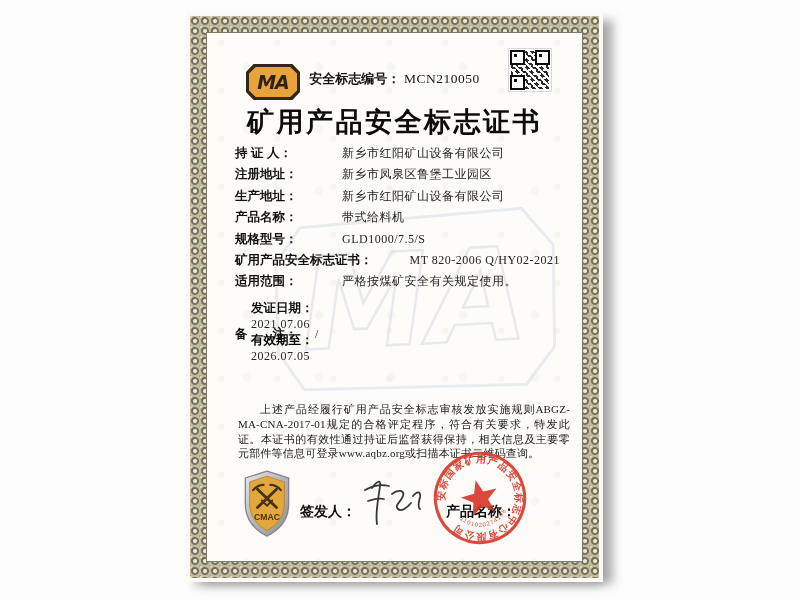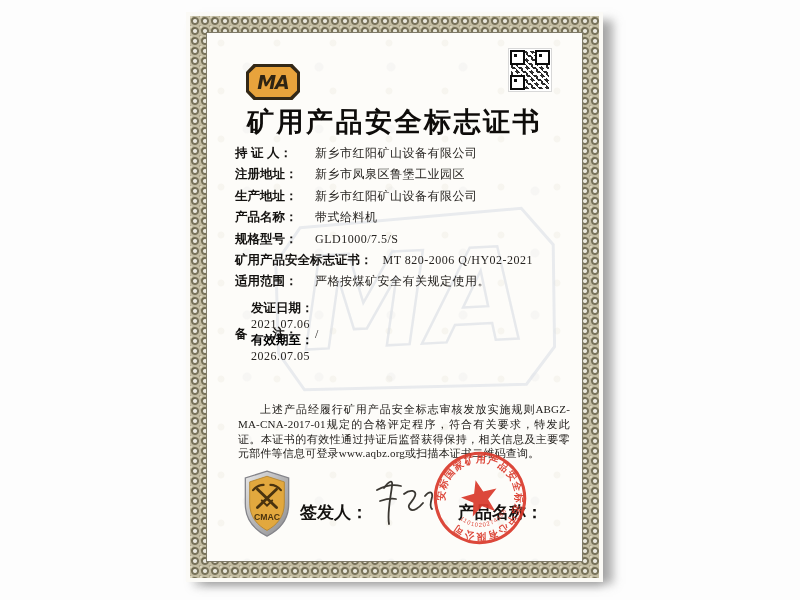--- a/index.html
+++ b/index.html
@@ -52,38 +52,38 @@
   .finder{position:absolute;width:11px;height:11px;border:2.5px solid #0b0b0b;background:#fff;}
   .finder::after{content:"";position:absolute;left:1.5px;top:1.5px;width:3.5px;height:3.5px;background:#0b0b0b;}
   .f1{left:1px;top:1px}.f2{right:1px;top:1px}.f3{left:1px;bottom:1px}
 
   .title{position:absolute;left:0;top:92px;width:100%;text-align:center;
     font-family:"Liberation Serif",serif;font-weight:bold;font-size:27px;color:#0e0c0a;
     letter-spacing:2.5px;}
 
   
   .fields{position:absolute;left:49px;top:133px;width:330px;}
-  .row{display:flex;align-items:baseline;height:21.4px;}
+  .row{display:flex;align-items:baseline;height:21.4px;gap:27px;}
   .fl{font-weight:bold;font-size:12.5px;color:#141210;min-width:80px;white-space:nowrap;}
   .fl.long{min-width:0;margin-right:10px;}
   .fv{font-family:"Liberation Serif",serif;font-size:12px;color:#262320;letter-spacing:.5px;white-space:nowrap;}
   .dates{display:flex;align-items:baseline;height:22px;margin-top:5px;flex-direction:column;}
   .dates .fv{width:96px;}
   .dates .fl2{font-weight:bold;font-size:12.5px;margin-left:16px;min-width:76px;}
   .remark{display:flex;align-items:baseline;height:22px;margin-top:4px;}
 
   
   .statement{position:absolute;left:52px;top:390px;width:332px;font-size:11px;
     font-family:"Liberation Serif",serif;color:#1c1916;line-height:14.8px;
     text-align:justify;text-indent:2em;letter-spacing:.2px;}
 
   
   .badge{position:absolute;left:55px;top:456px;width:52px;height:72px;}
   .sig-row{position:absolute;left:114px;top:480px;display:flex;align-items:center;}
-  .sig-label,.dept-label{font-weight:bold;font-size:17px;color:#141210;white-space:nowrap;}
+  .sig-label,.dept-label{font-weight:bold;font-size:14px;color:#141210;white-space:nowrap;}
   .signature{width:70px;height:58px;margin:-18px 4px 0 2px;}
   .dept-label{margin-left:14px;}
   .seal{position:absolute;left:246px;top:438px;width:96px;height:96px;transform:rotate(-14deg);opacity:.92;}
 </style>
 </head>
 <body>
 
 <div class="stage">
   <div class="cert">
     <div class="band"></div>
@@ -95,20 +95,24 @@
         <text x="150" y="140" text-anchor="middle" font-family="DejaVu Sans, sans-serif" font-size="128" font-weight="bold" font-style="italic" stroke="#d6dbe3" stroke-width="2.5" fill="none">MA</text>
       </g>
     </svg>
 
     <div class="ma-logo">
       <div class="in">
           <span class="txt">MA</span>
         </div>
     </div>
 
+    <div class="certno">
+      <span class="lab">安全标志编号：</span>
+      <span class="val">MCN210050</span>
+    </div>
 
     <div class="qr">
       <div class="cells"></div>
       <div class="finder f1"></div>
       <div class="finder f2"></div>
       <div class="finder f3"></div>
     </div>
 
     <div class="title">矿用产品安全标志证书</div>
 

